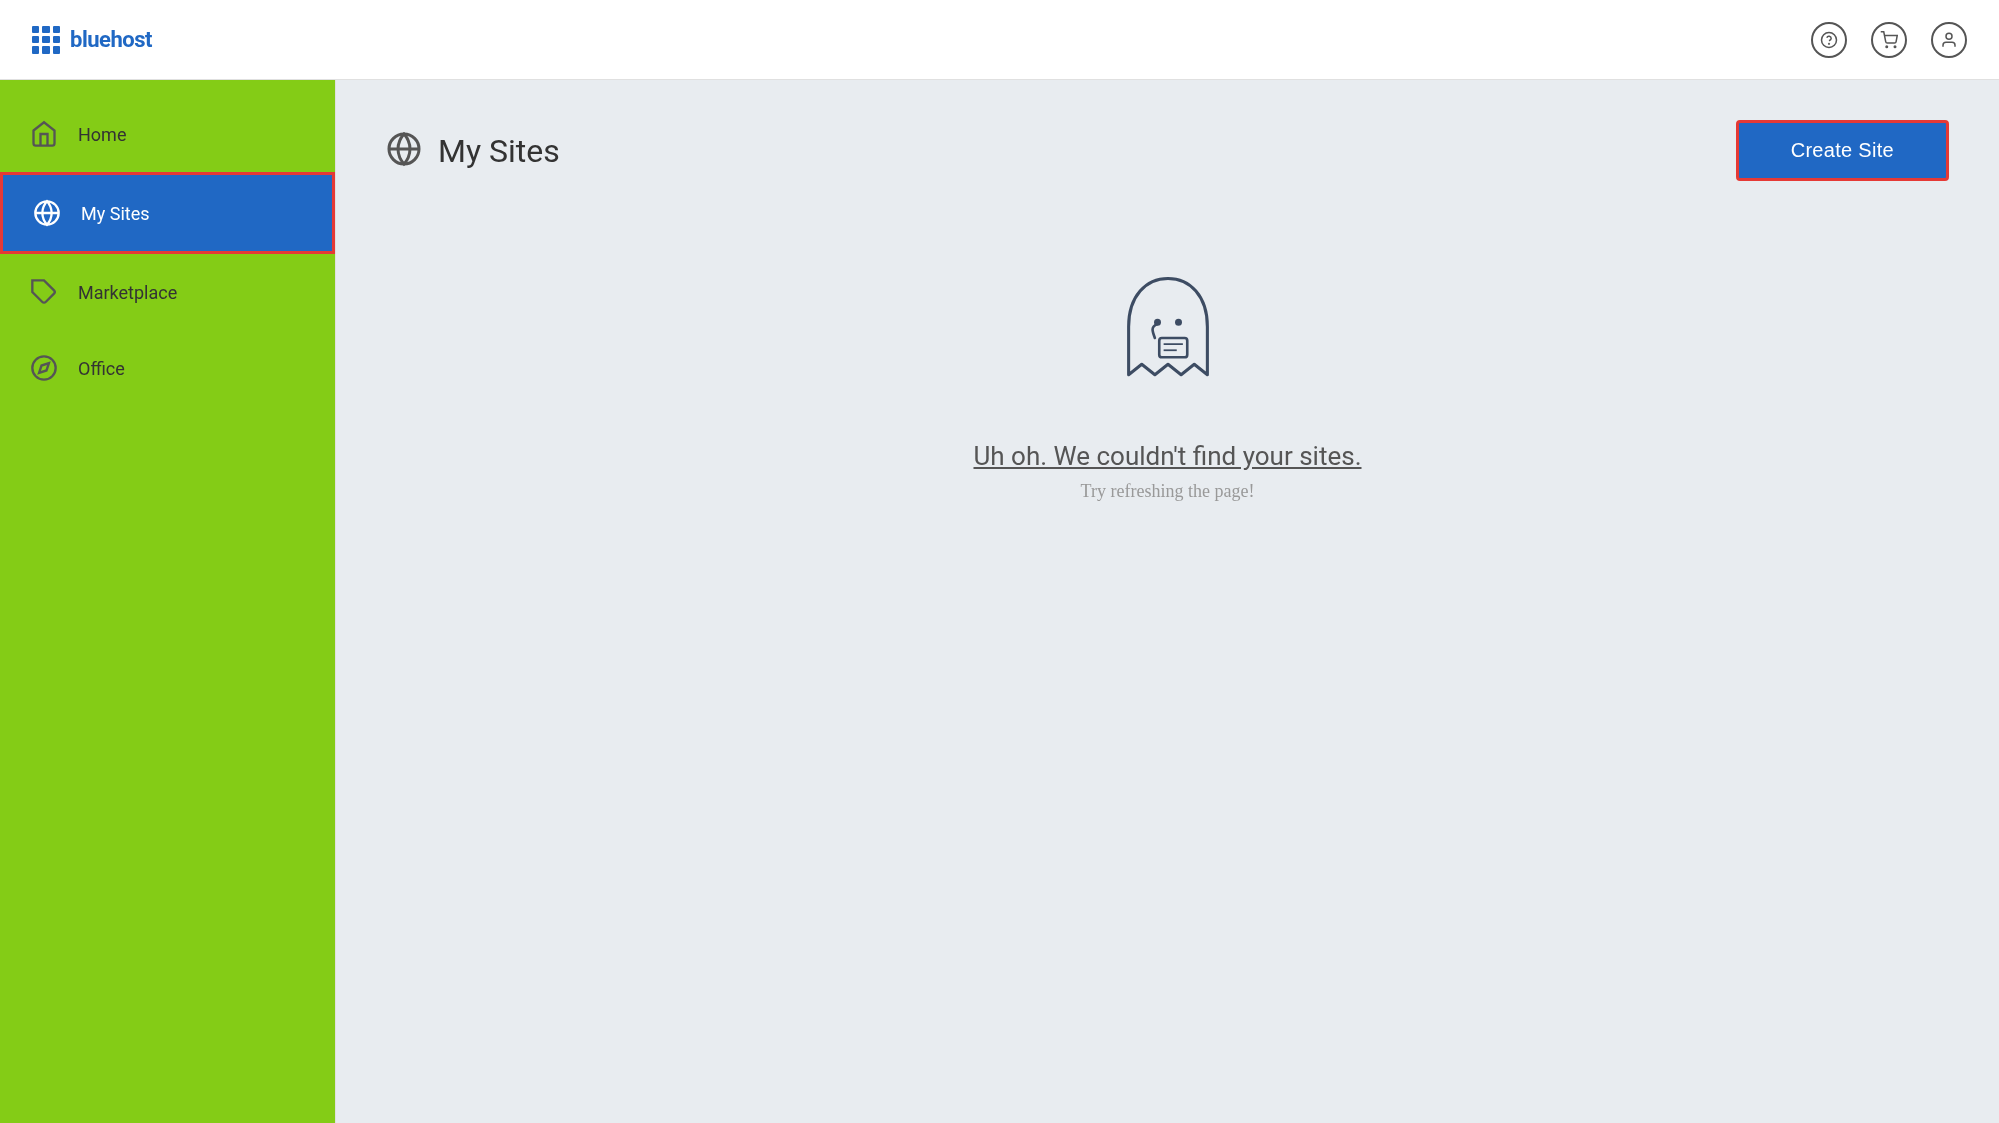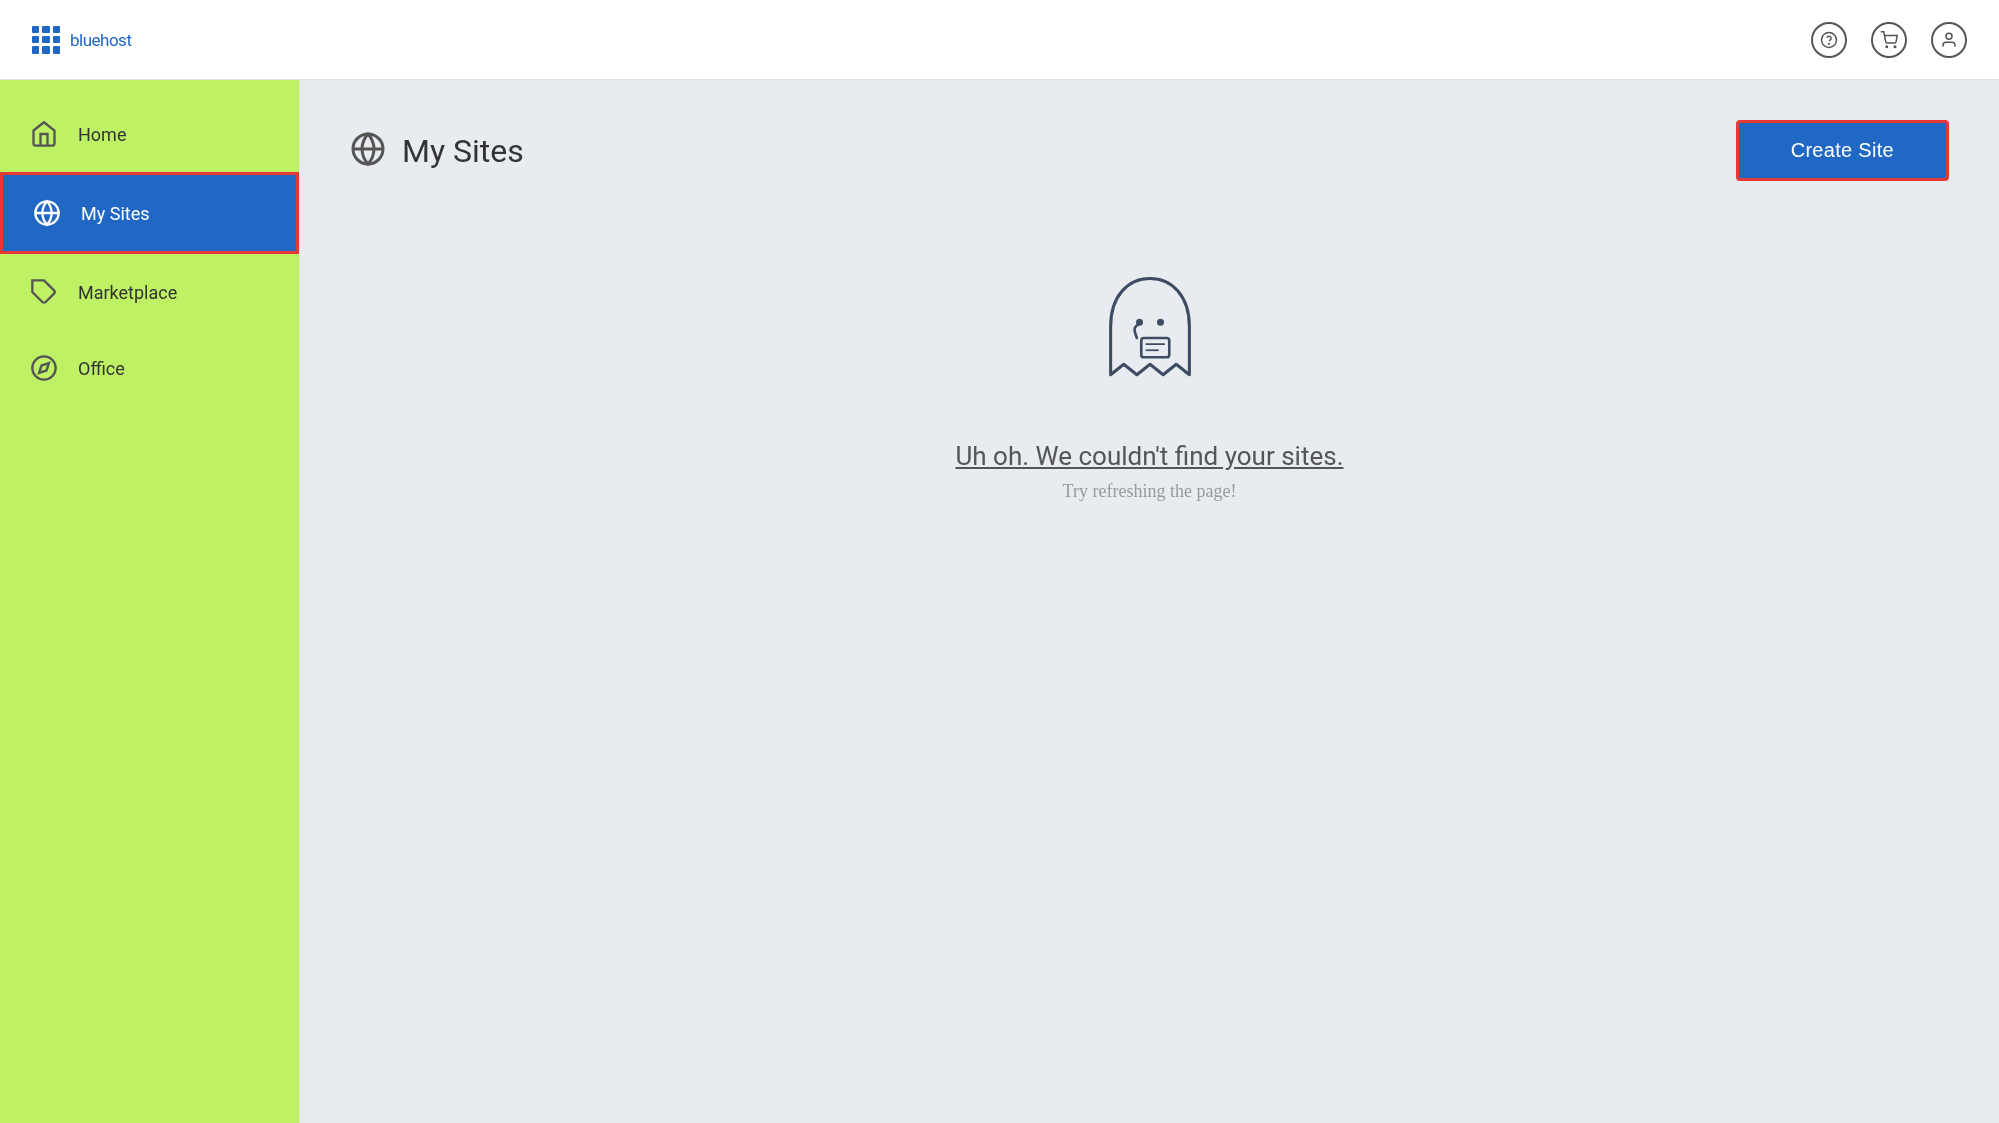--- a/index.html
+++ b/index.html
@@ -27,23 +27,23 @@
       gap: 3px;
       width: 28px;
       height: 28px;
     }
     .logo-grid span {
       background: #2068c4;
       border-radius: 1px;
       display: block;
     }
     .logo-text {
-      font-size: 17px;
+      font-size: 22px;
       color: #2068c4;
-      font-weight: 400;
+      font-weight: 700;
       letter-spacing: -0.5px;
     }
     .header-icons {
       margin-left: auto;
       display: flex;
       align-items: center;
       gap: 24px;
     }
     .header-icon {
       width: 36px;
@@ -59,22 +59,22 @@
     }
 
     
     .layout {
       display: flex;
       height: calc(100vh - 80px);
     }
 
     
     .sidebar {
-      width: 300px;
-      background: #bef264;
+      width: 336px;
+      background: #84cc16;
       flex-shrink: 0;
       padding-top: 16px;
       border-right: 1px solid #e0e0e0;
     }
     .nav-item {
       display: flex;
       align-items: center;
       gap: 18px;
       padding: 22px 28px;
       cursor: pointer;

